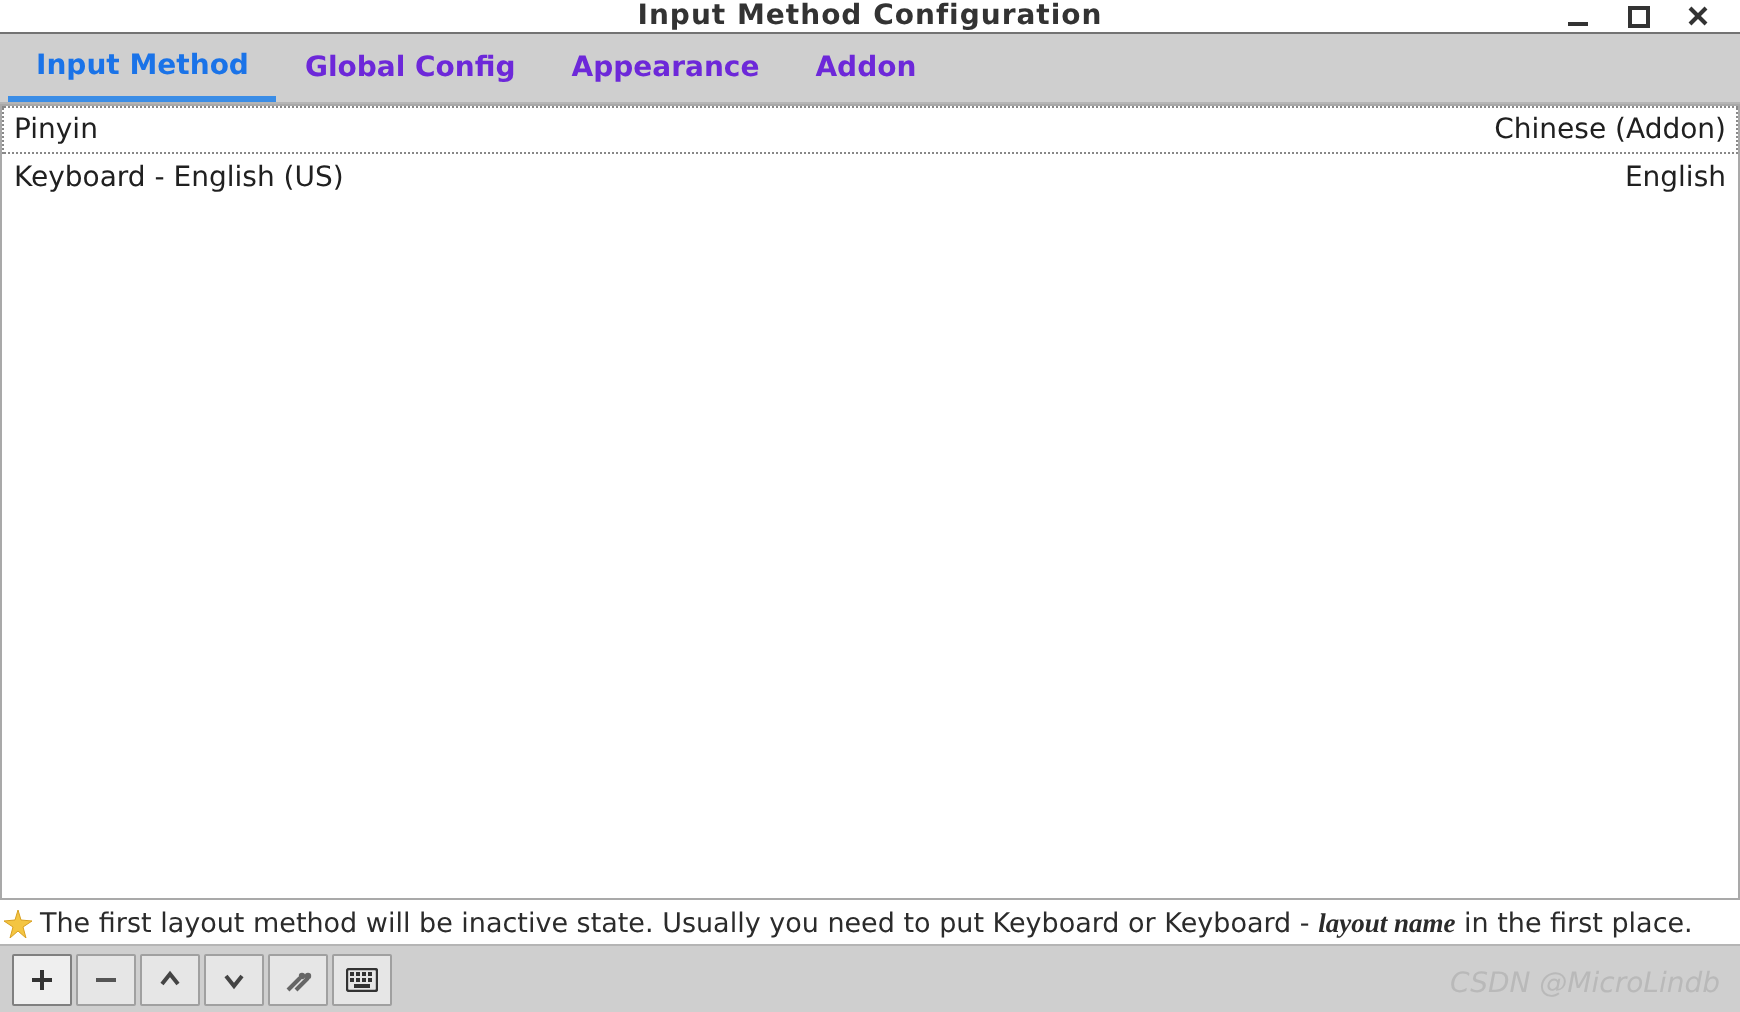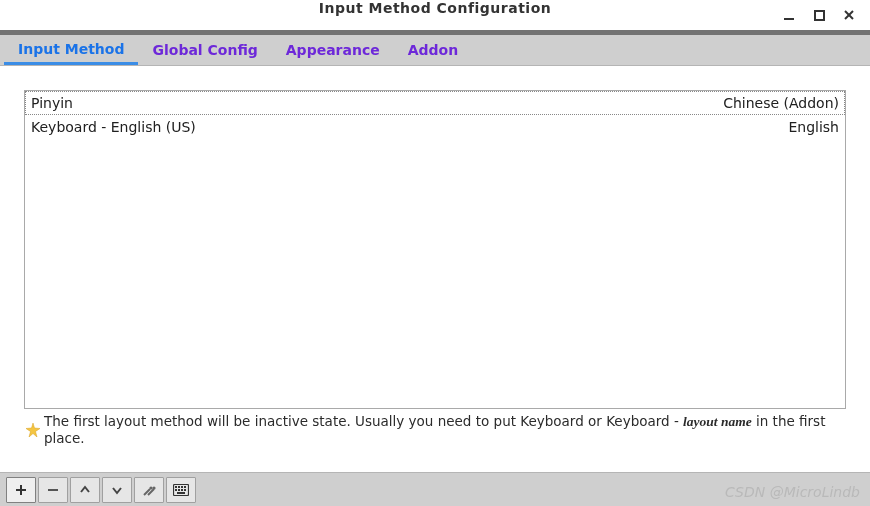--- a/index.html
+++ b/index.html
@@ -10,23 +10,23 @@
     font-size: 14px;
     color: #202020;
     background: #ffffff;
     overflow: hidden;
   }
   .window {
     display: flex; flex-direction: column;
     width: 100%; height: 100%;
   }
   .titlebar {
-    height: 30px;
-    background: #ffffff;
-    display: flex; 
+    height: 16px;
+    background: #ffffff;
+    display: flex; align-items: center;
     padding: 0 8px;
     position: relative;
   }
   .titlebar .title {
     flex: 1;
     text-align: center;
     font-weight: 600;
     font-size: 14px;
     color: #333;
     letter-spacing: 0.5px;
@@ -37,41 +37,41 @@
     position: absolute; right: 14px; top: 0; bottom: 0;
   }
   .titlebar .controls span {
     width: 14px; height: 14px;
     display: inline-flex; align-items: center; justify-content: center;
     cursor: pointer;
   }
   .tabbar {
     height: 36px;
     background: #cfcfcf;
-    border-top: 5px solid #737373;
+    border-top: 1px solid #737373;
     border-bottom: 1px solid #b5b5b5;
     display: flex; align-items: stretch;
     padding: 0 4px;
   }
   .tab {
     padding: 0 14px;
     display: flex; align-items: center;
     color: #6d28d9;
     font-weight: 600;
     font-size: 14px;
     cursor: pointer;
   }
   .tab.active {
     color: #1a73e8;
     border-bottom: 3px solid #3b8de6;
     background: #cfcfcf;
   }
   .content {
     flex: 1;
-    padding: 24px;
+    padding: 0;
     display: flex; flex-direction: column;
     background: #ffffff;
   }
   .listbox {
     flex: 1;
     border: 1px solid #a9a9a9;
     background: #ffffff;
     overflow: auto;
   }
   .list-row {

